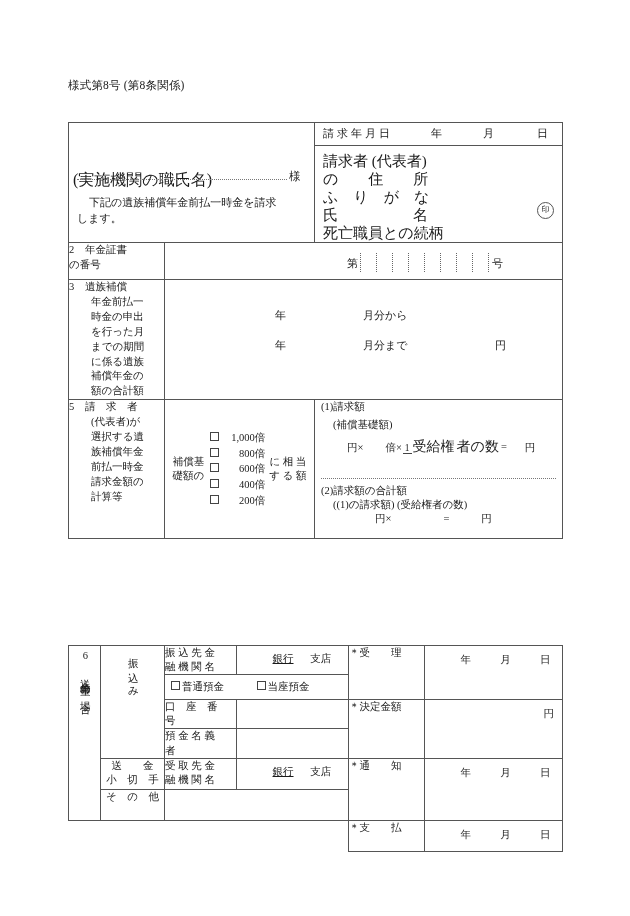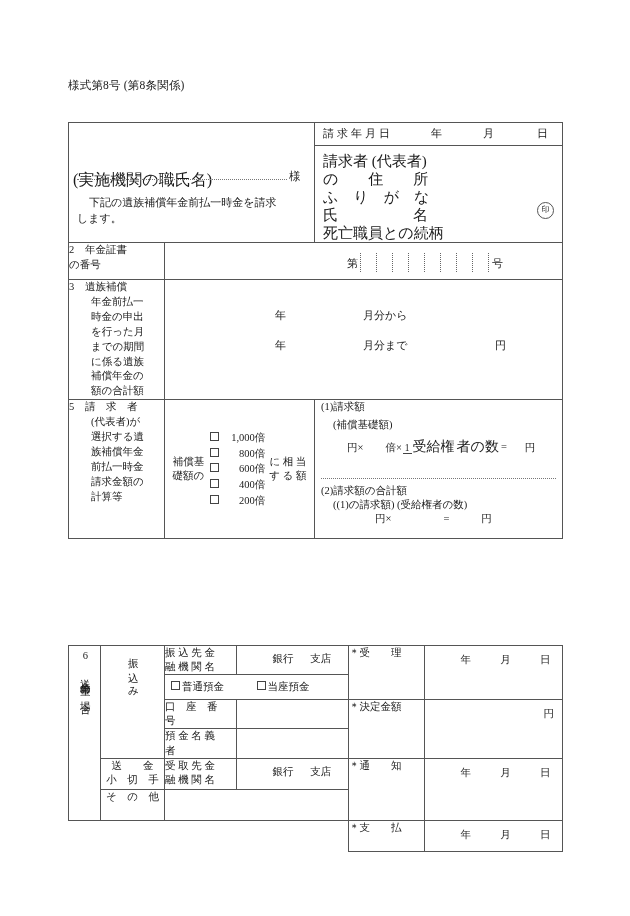--- a/index.html
+++ b/index.html
@@ -210,21 +210,21 @@
     letter-spacing: 2px;
     margin: 0 auto;
     padding: 4px 0;
     display: block;
     line-height: 1;
   }
   .vcenter { text-align: center; }
   .mid { vertical-align: middle; }
   .two-line { line-height: 1.35; padding: 3px 4px; }
   .bank-line { position: relative; height: 100%; }
-  .bank-line .bk { position: absolute; left: 32%; top: 6px; }
+  .bank-line .bk { position: absolute; left: 32%; top: 6px; text-decoration: underline; }
   .bank-line .br { position: absolute; left: 66%; top: 6px; }
   .depo { position: relative; height: 100%; }
   .depo .a { position: absolute; left: 6px; top: 5px; }
   .depo .b { position: absolute; left: 50%; top: 5px; }
   .star-cell { padding: 6px 5px; white-space: nowrap; }
   .ymd { position: relative; height: 100%; }
   .ymd .y { position: absolute; left: 26%; top: 7px; }
   .ymd .m { position: absolute; left: 55%; top: 7px; }
   .ymd .d { position: absolute; left: 84%; top: 7px; }
   .yen-r { position: relative; height: 100%; }

